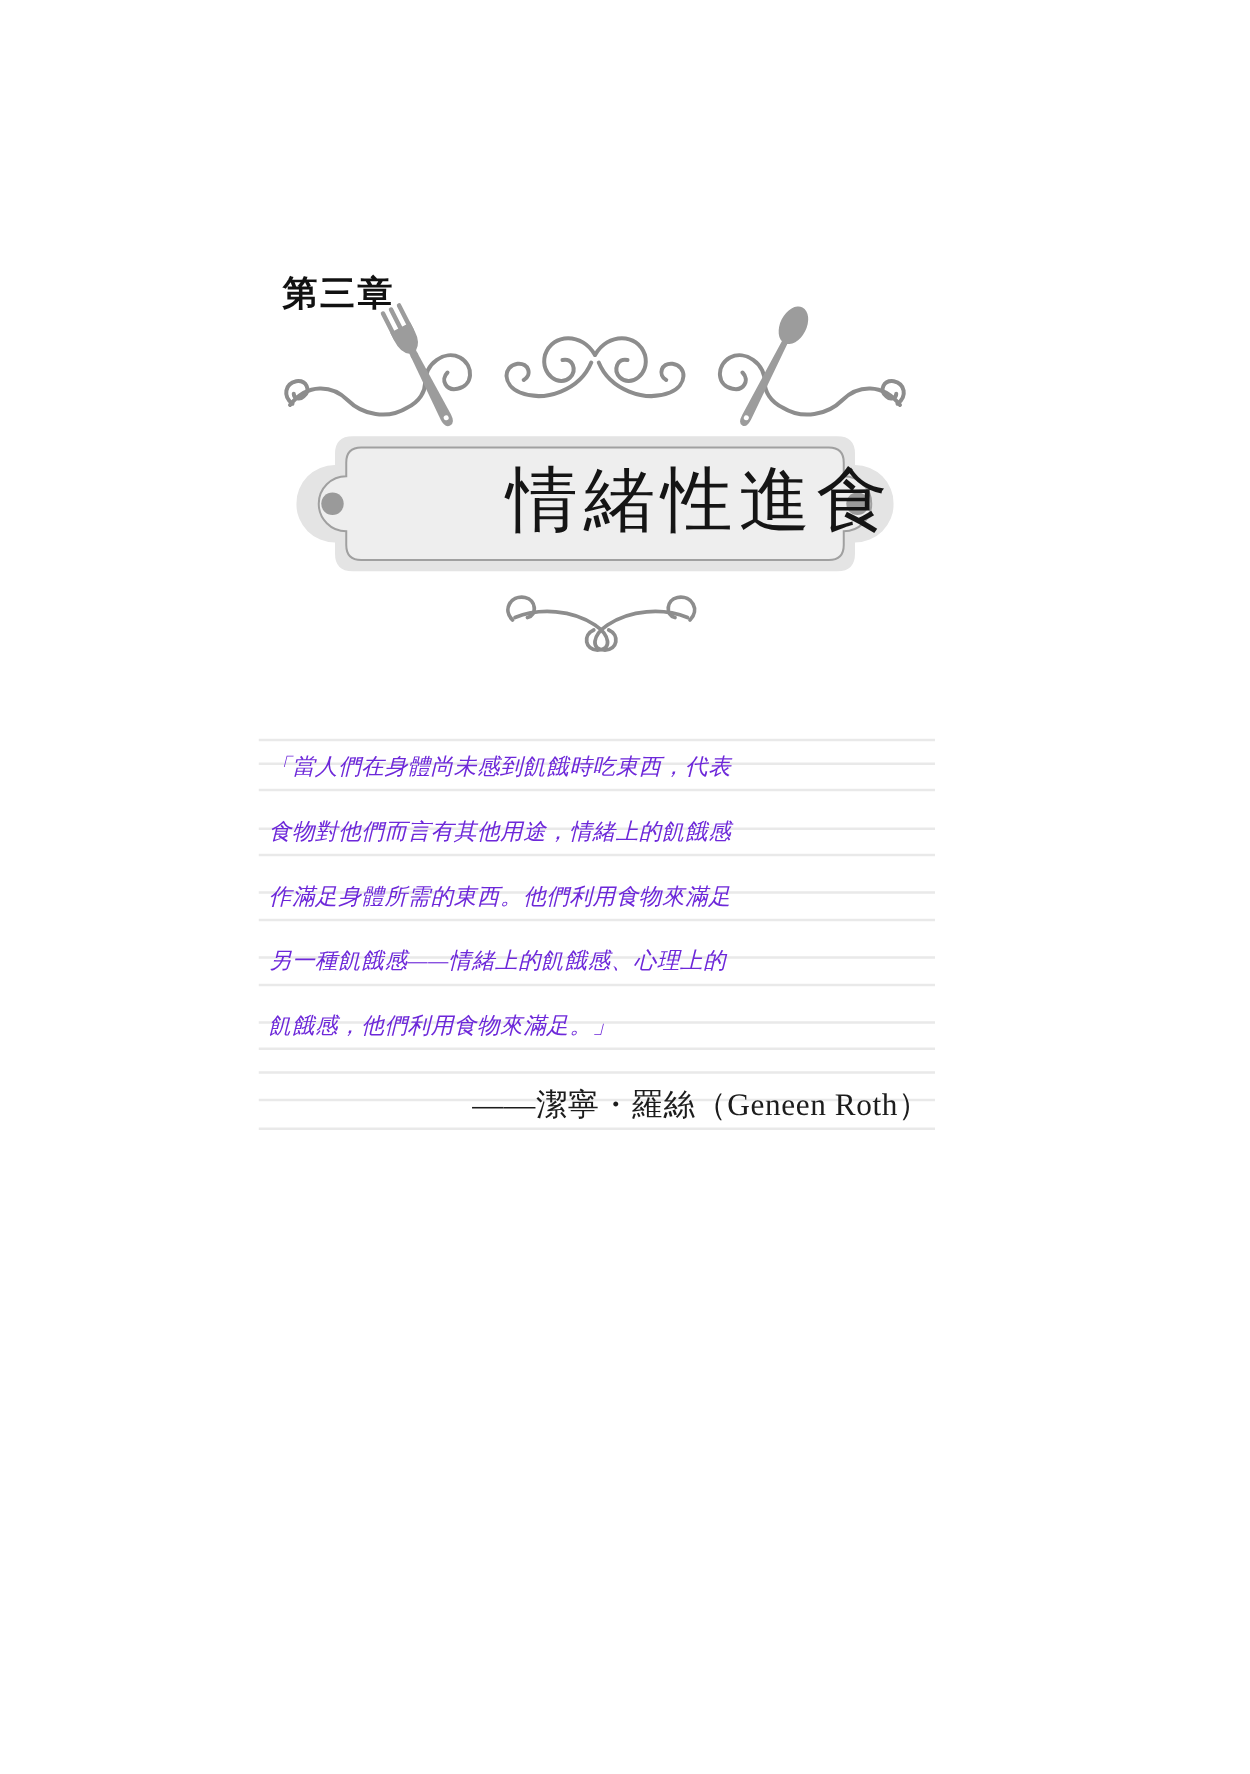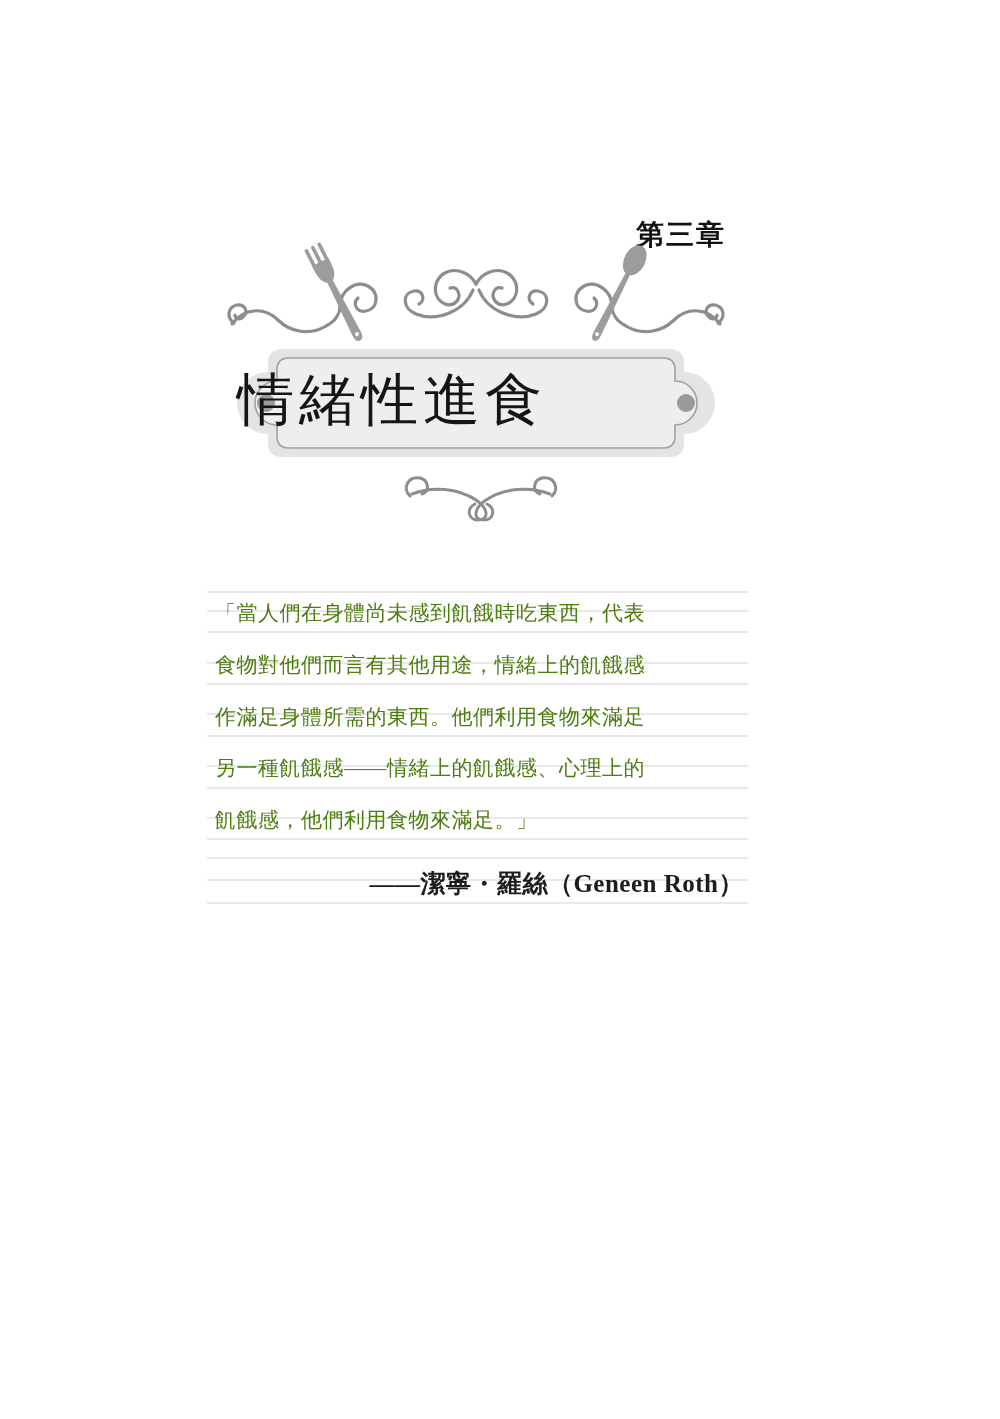--- a/index.html
+++ b/index.html
@@ -1,33 +1,33 @@
 <!DOCTYPE html>
 <html><head>
 <meta charset="utf-8">
 <style>
   html,body{margin:0;padding:0;background:#ffffff;}
   .page{position:relative;width:1000px;height:1419px;background:#ffffff;overflow:hidden;
         font-family:"Liberation Serif","DejaVu Serif",serif;}
-  .chapter-heading{position:absolute;left:226px;top:216px;width:500px;text-align:right;
+  .chapter-heading{position:absolute;left:226px;top:216px;width:500px;text-align:left;
         font-family:"Liberation Sans","DejaVu Sans",sans-serif;font-weight:bold;
         font-size:28px;letter-spacing:2px;color:#111111;}
   .ornament-top{position:absolute;left:226px;top:228px;width:500px;height:120px;}
   .plaque-wrap{position:absolute;left:237px;top:347px;width:478px;height:112px;}
   .plaque-svg{position:absolute;left:0;top:0;}
   .plaque-title{position:absolute;left:0;top:50%;transform:translateY(-53%);width:100%;
-        text-align:left;font-size:57px;letter-spacing:5px;color:#151515;white-space:nowrap;}
+        text-align:right;font-size:57px;letter-spacing:5px;color:#151515;white-space:nowrap;}
   .flourish-bottom{position:absolute;left:396px;top:472px;width:170px;height:52px;}
   .quote-section{position:absolute;left:207px;top:585px;width:541px;height:330px;}
   .rule{position:absolute;left:0;width:541px;height:2px;background:#e9e9e9;}
   .quote-line{position:absolute;left:0;width:525px;padding:0 8px;height:52px;
-        display:flex;align-items:center;font-size:21px;letter-spacing:0.5px;
-        color:#4d7c0f;white-space:nowrap;}
+        display:flex;align-items:center;font-size:18px;letter-spacing:0.5px;
+        color:#6d28d9;white-space:nowrap;font-style:italic;}
   .attribution{position:absolute;right:4px;top:274px;height:48px;display:flex;
-        align-items:center;font-size:25px;letter-spacing:0.5px;color:#1c1c1c;white-space:nowrap;font-weight:bold;}
+        align-items:center;font-size:25px;letter-spacing:0.5px;color:#1c1c1c;white-space:nowrap;}
 </style>
 </head>
 <body>
 
 <div class="page">
 
   <div class="chapter-heading">第三章</div>
 
   <svg class="ornament-top" viewBox="0 0 500 120" xmlns="http://www.w3.org/2000/svg">
     <g fill="none" stroke-width="3.2" stroke-linecap="round" stroke="#8d8d8d">

